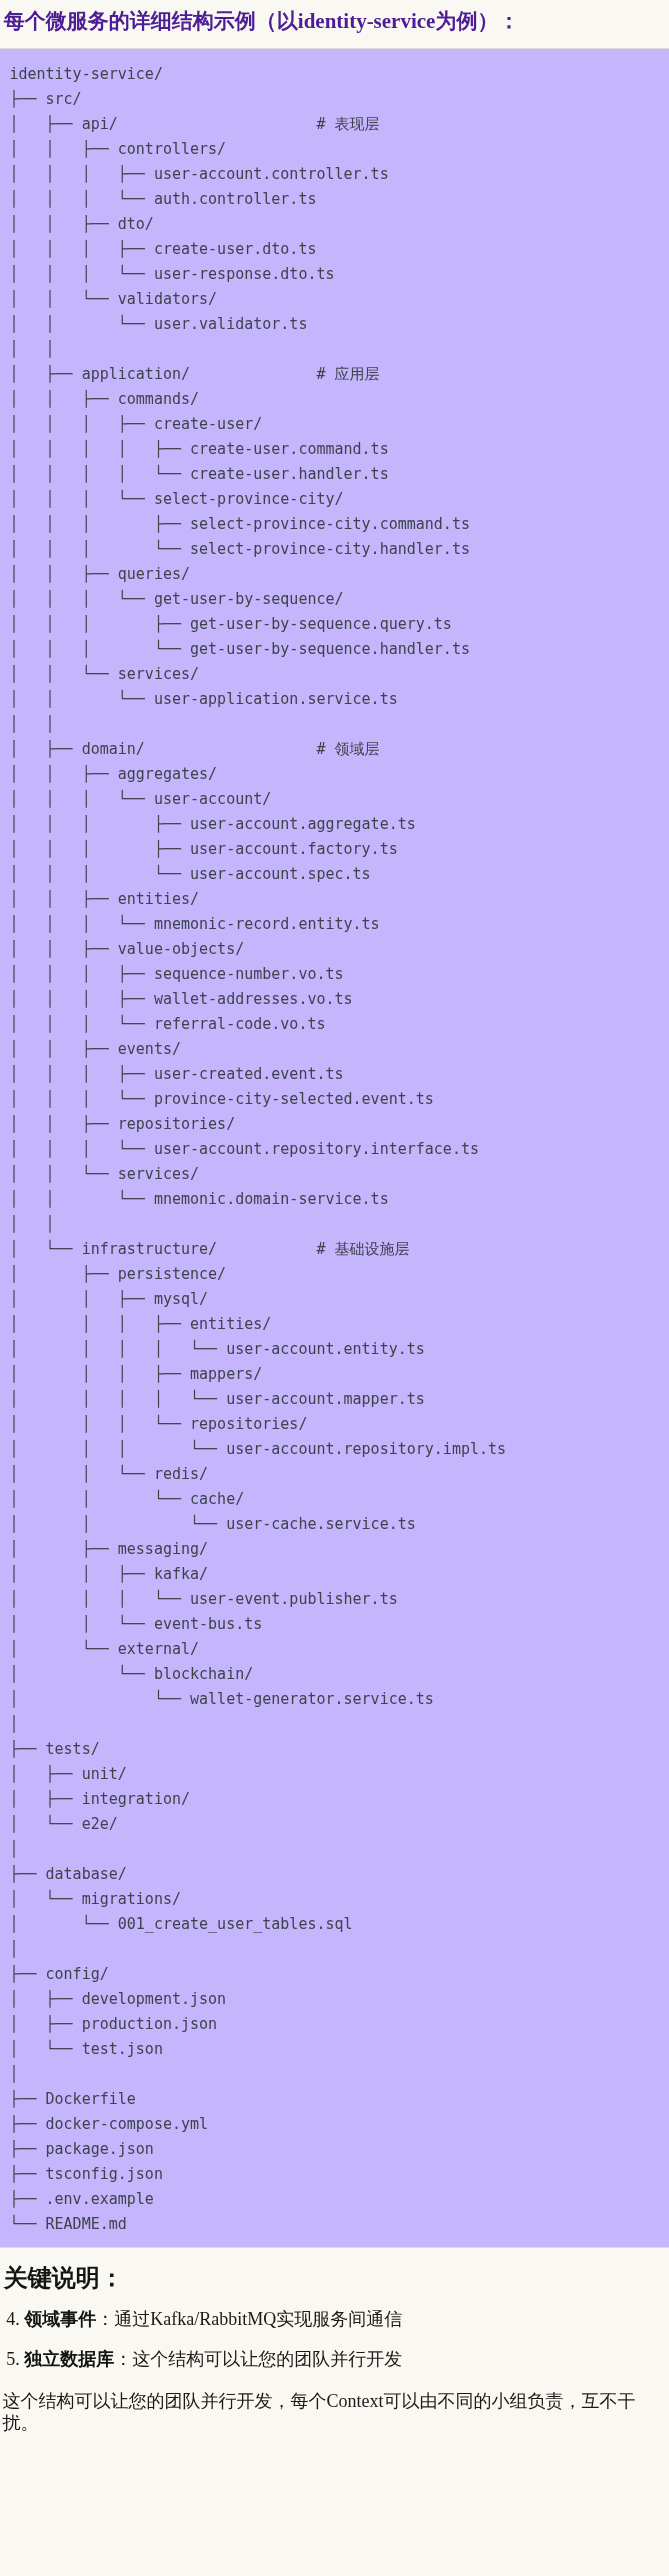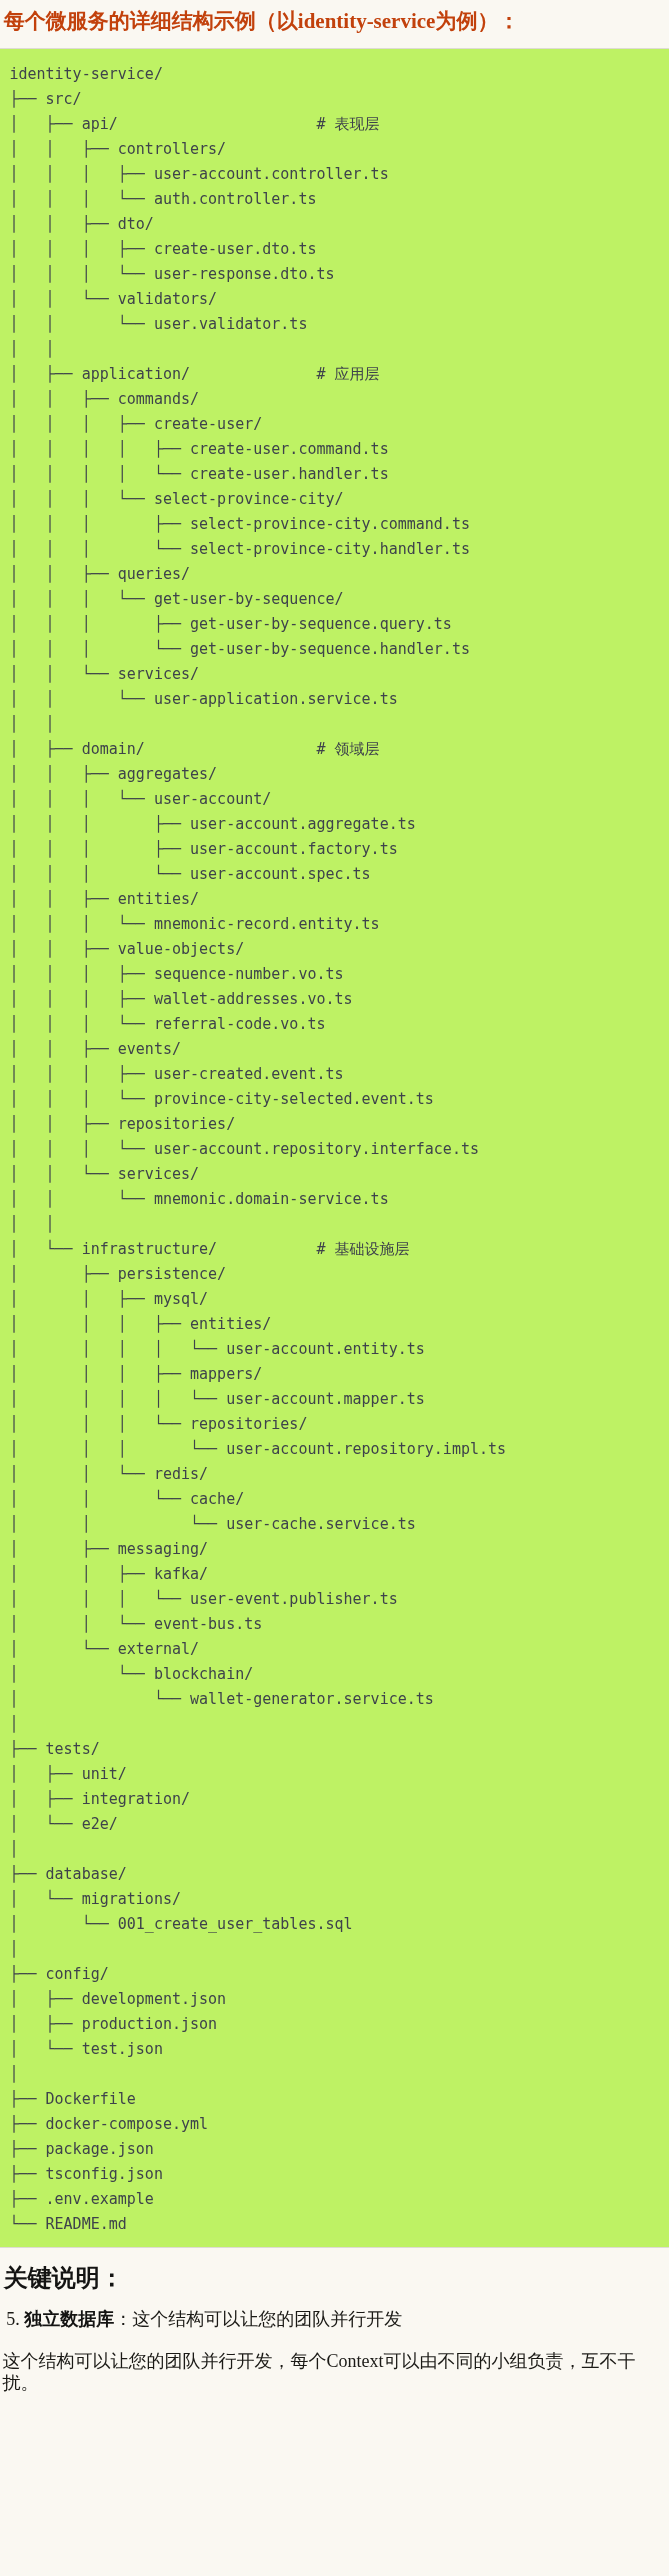--- a/index.html
+++ b/index.html
@@ -13,26 +13,26 @@
     width: 669px;
     min-height: 2576px;
     box-sizing: border-box;
     overflow: hidden;
   }
   .page-title {
     margin: 7.5px 3.8px 13.8px 3.8px;
     font-size: 21px;
     line-height: 1.25;
     font-weight: bold;
-    color: #c2410c;
+    color: #4c1d95;
     white-space: nowrap;
   }
   .code-block {
     margin: 0;
-    background: #bef264;
+    background: #c4b5fd;
     border-top: 0.6px solid #DEDBD4;
     border-bottom: 0.6px solid #DEDBD4;
     padding: 13.8px 6.3px 10px 9.4px;
     font-family: "DejaVu Sans Mono", monospace;
     font-size: 15px;
     line-height: 25px;
     color: #3E434B;
     white-space: pre;
     overflow: hidden;
   }
@@ -151,17 +151,18 @@
 ├── Dockerfile
 ├── docker-compose.yml
 ├── package.json
 ├── tsconfig.json
 ├── .env.example
 └── README.md</pre>
 
 <h3 class="notes-heading">关键说明：</h3>
 
 <div>
+  <div class="note"><span class="num">4.</span><span class="term">领域事件</span><span class="colon">：</span><span class="desc">通过Kafka/RabbitMQ实现服务间通信</span></div>
   <div class="note"><span class="num">5.</span><span class="term">独立数据库</span><span class="colon">：</span><span class="desc">这个结构可以让您的团队并行开发</span></div>
 </div>
 
 <p class="footer-note">这个结构可以让您的团队并行开发，每个Context可以由不同的小组负责，互不干扰。</p>
 
 
 </body></html>

